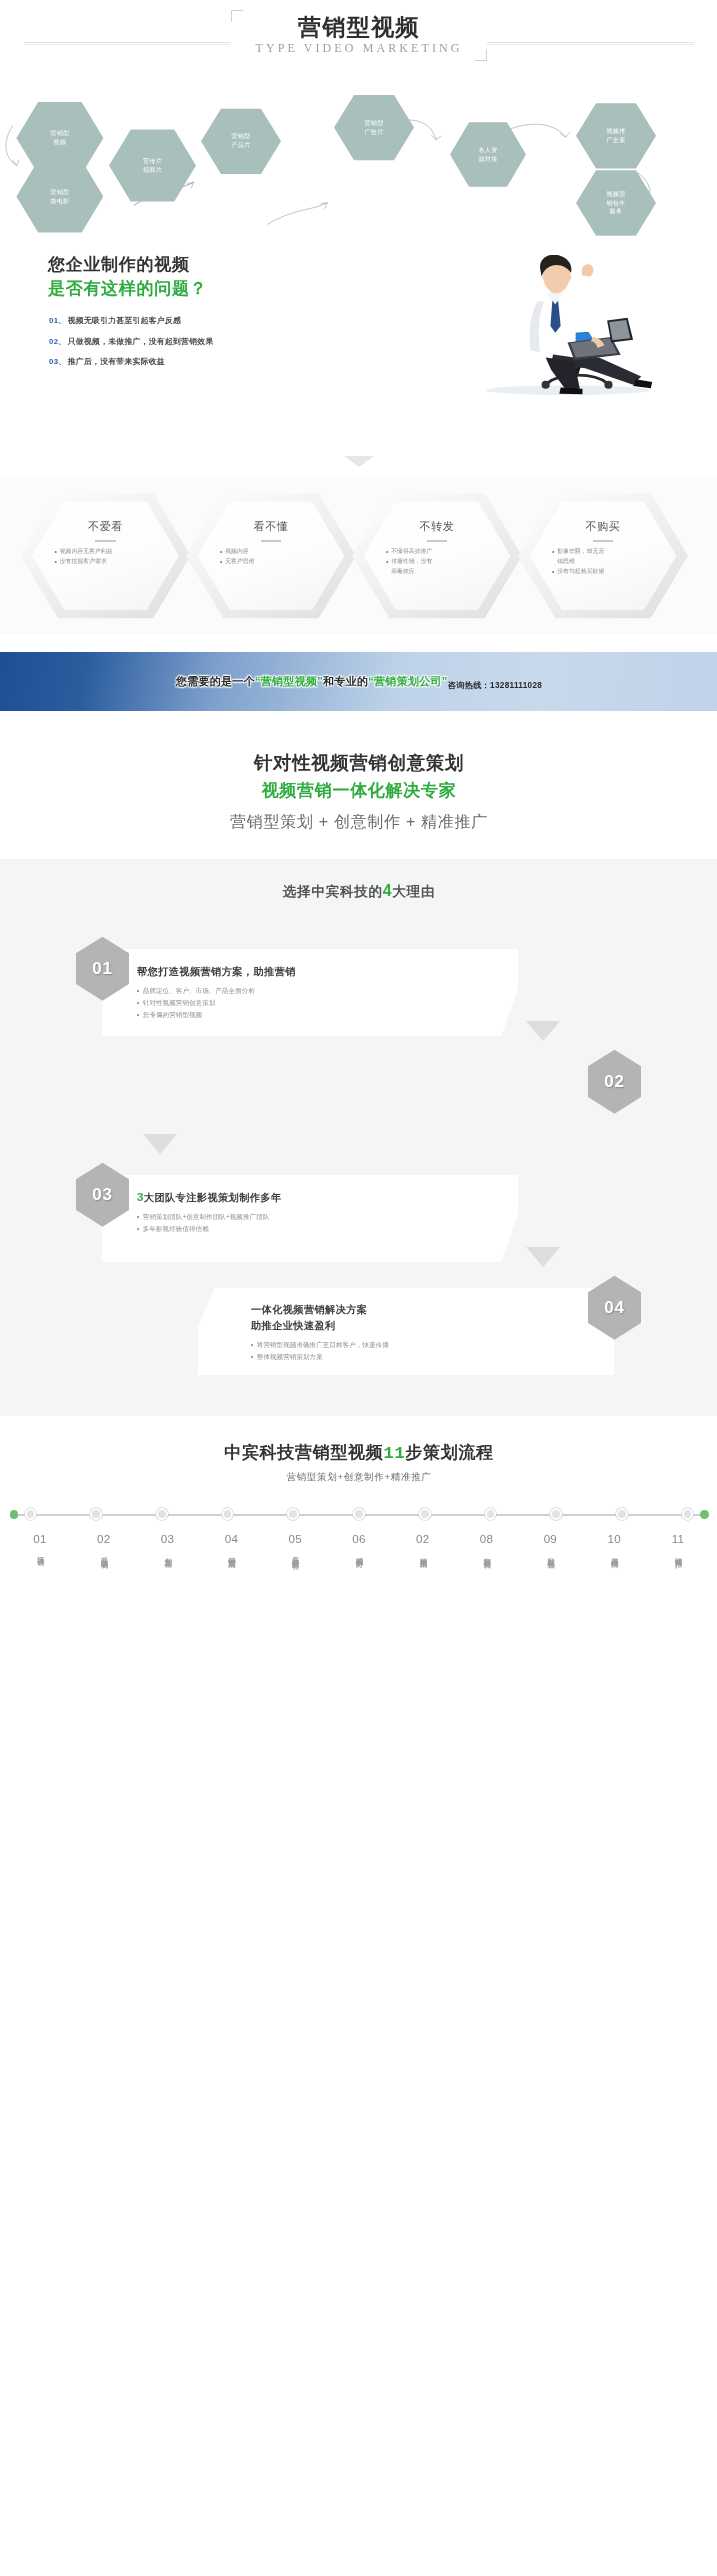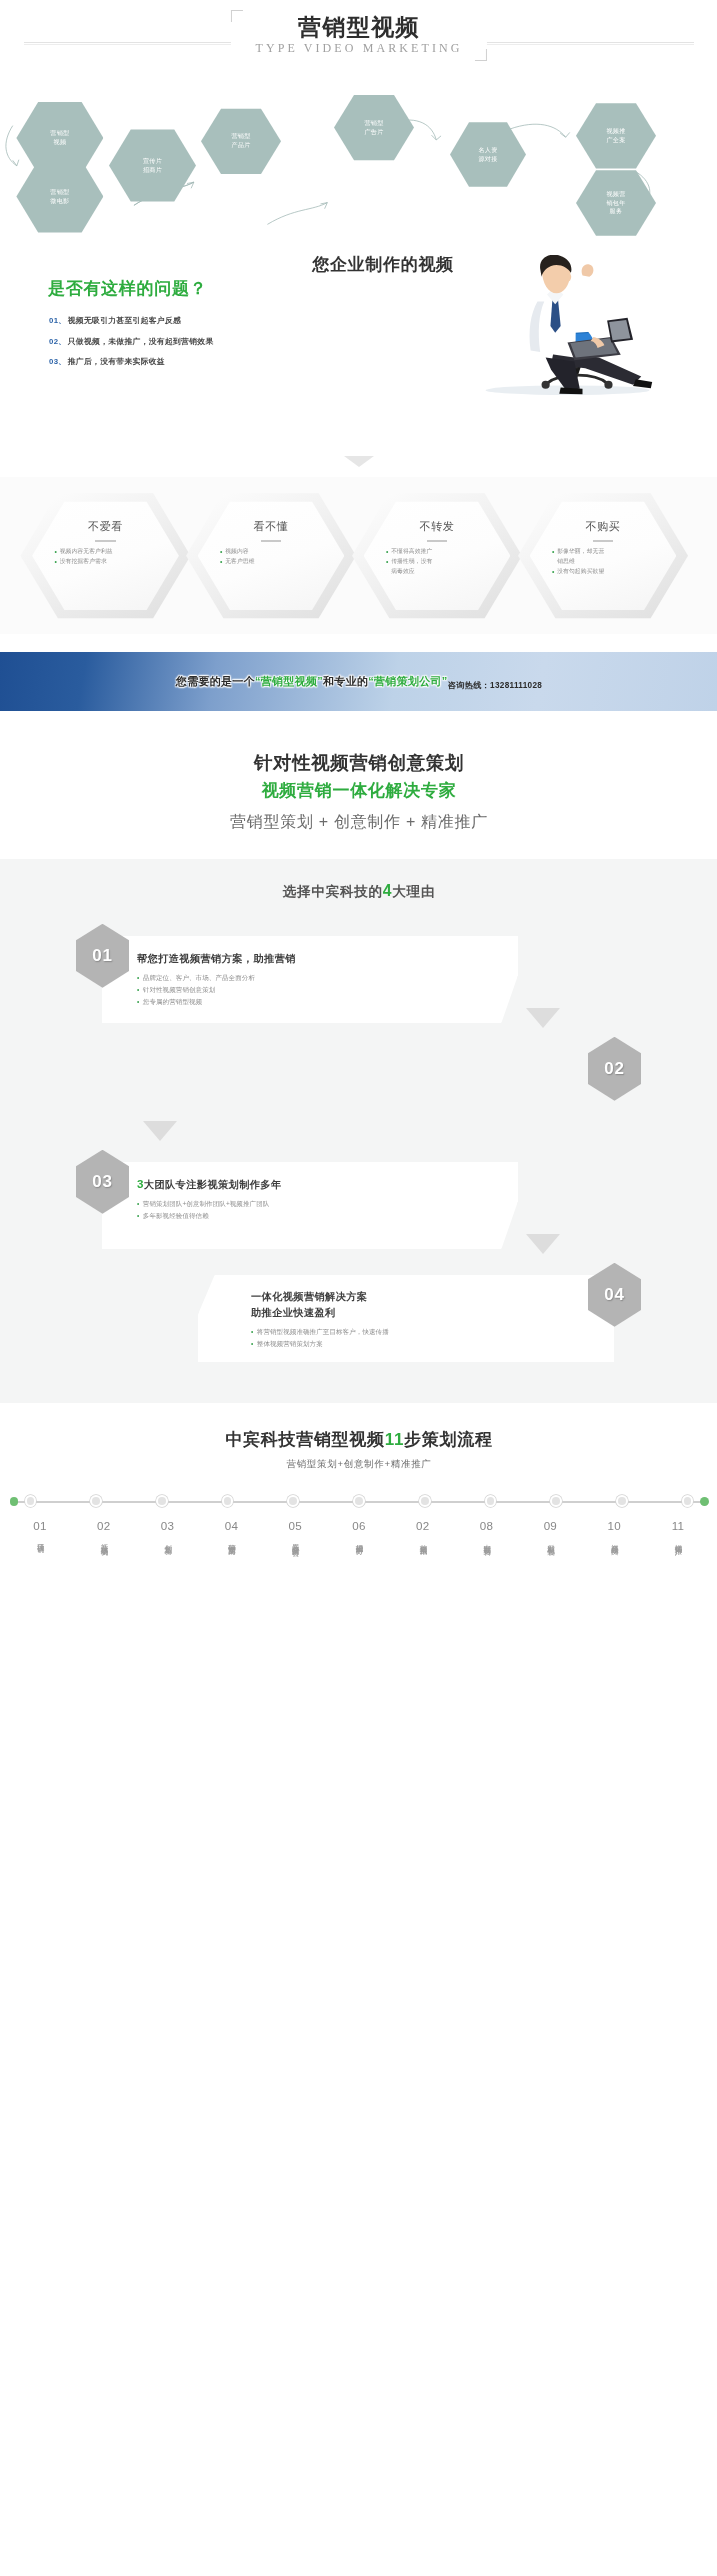--- a/index.html
+++ b/index.html
@@ -19,21 +19,21 @@
   
   .sec-hexnet{height:143px;position:relative;background:#fff;}
   .hx{position:absolute;background:#a8bfbc;color:#fff;display:flex;align-items:center;justify-content:center;text-align:center;
       clip-path:polygon(25% 2%,75% 2%,100% 50%,75% 98%,25% 98%,0% 50%);
       font-size:6.1px;line-height:1.45;letter-spacing:0.3px;filter:drop-shadow(1.4px 2px 2.7px rgba(0,0,0,.13));}
   .hx span{display:block;}
   .arcs{position:absolute;inset:0;pointer-events:none;}
 
   
   .sec-problem{height:157px;position:relative;background:#fff;padding-top:15px;}
-  .pb-t1{margin-left:48px;font-size:17px;font-weight:bold;color:#333;letter-spacing:0.7px;text-align:center;}
+  .pb-t1{margin-left:48px;font-size:17px;font-weight:bold;color:#333;letter-spacing:0.7px;}
   .pb-t2{margin-left:48px;font-size:17px;font-weight:bold;color:#2eac3f;letter-spacing:0.7px;margin-top:1.4px;}
   .pb-list{margin-left:49px;margin-top:15px;}
   .pb-li{display:flex;align-items:baseline;font-size:7.8px;font-weight:bold;color:#4a4a4a;margin-bottom:9.5px;letter-spacing:0.3px;}
   .pb-num{color:#2c63a8;font-weight:bold;margin-right:1.4px;}
   
   .person{position:absolute;right:48px;bottom:0;width:205px;height:140px;}
 
   
   .sec-greybar{position:relative;height:82px;background:#fff;}
   .greybar{position:absolute;left:0;right:0;top:9.5px;height:51px;background:#e6e6e6;display:flex;align-items:center;justify-content:center;}
@@ -64,40 +64,40 @@
   .bb-l2{font-size:8.2px;font-weight:bold;color:#2b2b2b;margin-top:8.2px;letter-spacing:0.3px;}
 
   
   .sec-company{height:130px;background:#fff;text-align:center;padding-top:20.5px;}
   .cp-t1{font-size:18.4px;font-weight:bold;color:#333;letter-spacing:0.7px;}
   .cp-t2{font-size:17px;font-weight:bold;color:#2eac3f;letter-spacing:0.7px;margin-top:4.8px;}
   .cp-t3{font-size:16px;color:#6b6b6b;letter-spacing:0.7px;margin-top:9.5px;}
 
   
   .sec-reasons{background:#f4f5f5;padding:23px 0 30px;position:relative;}
-  .rs-title{text-align:center;font-size:13.6px;font-weight:bold;color:#555;letter-spacing:0.7px;margin-bottom:20px;}
+  .rs-title{text-align:center;font-size:13.6px;font-weight:bold;color:#555;letter-spacing:0.7px;margin-bottom:33px;}
   .rs-title b{color:#2eac3f;font-size:15.7px;}
   .rs-row{position:relative;height:113px;}
   .rs-card{position:absolute;top:15px;width:416px;height:87px;background:#fff;box-shadow:0 1.4px 4.8px rgba(0,0,0,.08);}
   .rs-card.left{left:102px;clip-path:polygon(0 0,100% 0,100% 45%,96% 100%,0 100%);}
   .rs-card.right{left:198px;clip-path:polygon(4% 0,100% 0,100% 100%,0 100%,0 45%);}
   .rs-inner{padding:15px 20.5px 0 35px;}
   .rs-inner.rt{padding-left:53px;}
   .rs-h{font-size:10.2px;font-weight:bold;color:#3d3d3d;letter-spacing:0.4px;margin-bottom:6.1px;}
   .rs-h em{font-style:normal;color:#2eac3f;font-size:11.6px;}
   .rs-li{display:flex;font-size:6.5px;color:#8d8d8d;line-height:1.85;letter-spacing:0.1px;}
   .rs-li .d{color:#3aa350;margin-right:3.4px;}
   .rs-badge{position:absolute;width:53px;height:64px;background:#b4b4b4;color:#fff;display:flex;align-items:center;justify-content:center;
             font-size:17px;font-weight:bold;letter-spacing:0.7px;clip-path:polygon(50% 0,100% 26%,100% 74%,50% 100%,0 74%,0 26%);
             filter:drop-shadow(1.4px 2px 2.7px rgba(0,0,0,.18));text-shadow:0.7px 0.7px 1.4px rgba(0,0,0,.25);}
   .rs-arrow{position:absolute;width:0;height:0;border-left:17.7px solid transparent;border-right:17.7px solid transparent;border-top:20.5px solid #dddddd;}
 
   
   .sec-steps{background:#fff;padding-top:24.5px;text-align:center;position:relative;padding-bottom:13.6px;}
-  .st-t1{font-size:17px;font-weight:bold;color:#333;letter-spacing:0.7px;}
+  .st-t1{font-size:17px;font-weight:bold;color:#333;letter-spacing:0.7px;font-family:Liberation Mono, monospace;}
   .st-t1 b{color:#2eac3f;}
   .st-t2{font-size:9.5px;color:#6b6b6b;letter-spacing:0.7px;margin-top:7.5px;}
   .st-line{position:relative;margin-top:23px;height:16.4px;}
   .st-rail{position:absolute;left:15px;right:15px;top:6.8px;height:2px;background:#cfcfcf;}
   .st-caps{position:absolute;left:9.5px;top:3.4px;width:8.9px;height:8.9px;border-radius:50%;background:#6fbf73;}
   .st-cape{position:absolute;right:9.5px;top:3.4px;width:8.9px;height:8.9px;border-radius:50%;background:#6fbf73;}
   .st-dots{position:relative;display:flex;justify-content:space-between;padding:0 24.5px;}
   .st-dot{width:11.6px;height:11.6px;border-radius:50%;background:#e3e3e3;border:2px solid #fff;box-shadow:0 0 0 0.7px #d2d2d2;margin-top:1.4px;}
   .st-grid{display:flex;justify-content:space-between;padding:0 19px;margin-top:8.2px;}
   .st-col{width:42px;text-align:center;}

